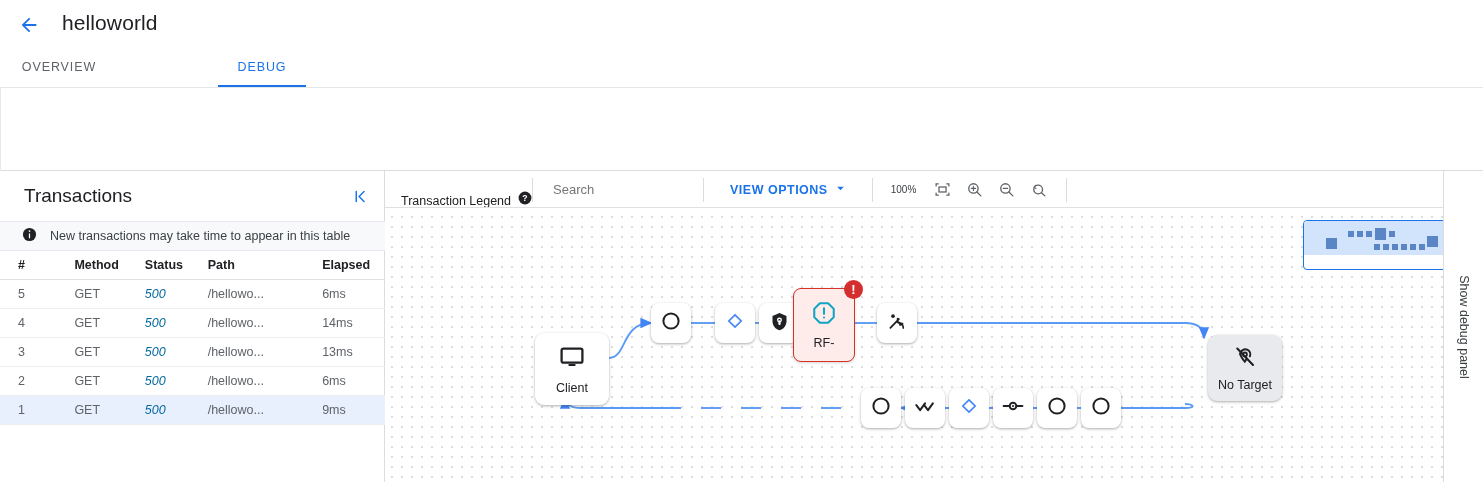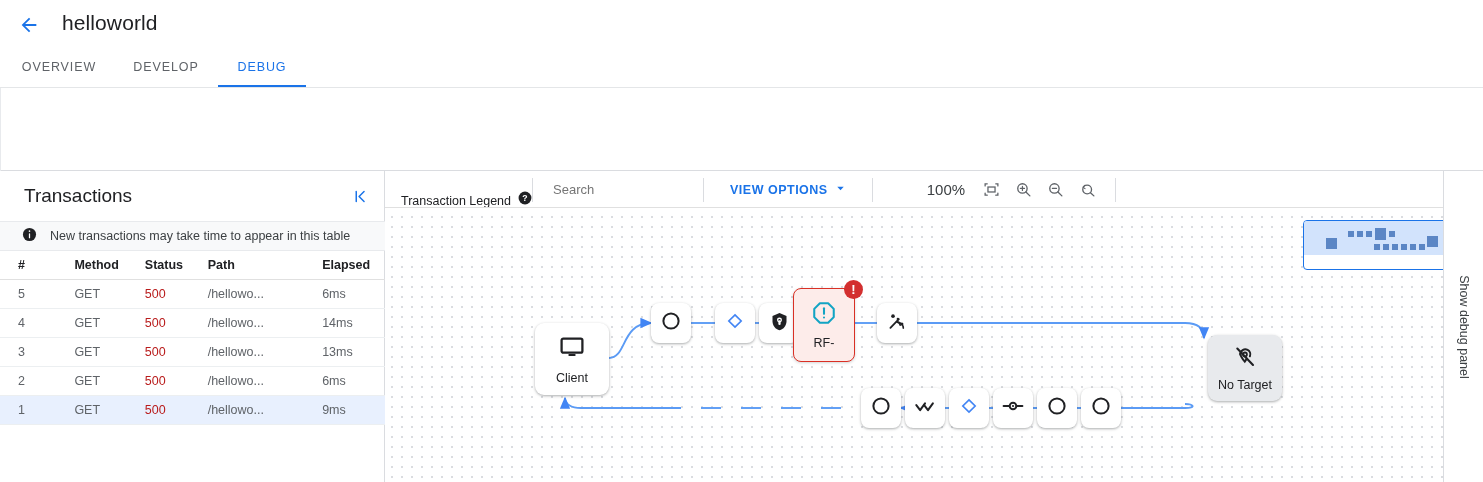--- a/index.html
+++ b/index.html
@@ -106,21 +106,21 @@
     height: 29px; font-weight: 700; color: #202124;
     border-bottom: 1px solid #e0e0e0;
   }
   .tx-row.body { border-bottom: 1px solid #eceff1; color: #5f6368; height: 29px; }
   .tx-row.selected { background: #e8f0fe; }
   .c-num { width: 52px; padding-left: 18px; }
   .c-method { width: 74px; margin-left: 24px; }
   .c-status { width: 66px; }
   .c-path { width: 95px; }
   .c-elapsed { width: 90px; padding-left: 24px; }
-  .status-err { color: #b91c1c; }
+  .status-err { color: #0369a1; font-style: italic; }
 
   
   .canvas-toolbar {
     position: absolute; left: 385px; top: 171px; width: 1098px; height: 37px;
     background: #fff; display: flex; align-items: center;
   }
   .tb-legend {
     display: flex; align-items: flex-end; gap: 7px; font-size: 12.5px;
     color: #202124; padding-left: 16px; height: 100%;
   }
@@ -128,21 +128,21 @@
   .tb-search {
     width: 170px; padding-left: 20px; font-size: 13px; color: #80868b;
     background: transparent; border: none; outline: none; height: 100%;
   }
   .tb-viewopts {
     display: flex; align-items: center; gap: 7px; font-size: 12.5px;
     font-weight: 600; letter-spacing: .5px; color: #1a73e8; cursor: pointer;
     padding: 0 26px; height: 100%;
   }
   .tb-zoom { display: flex; align-items: center; gap: 14px; padding: 0 18px; }
-  .zoom-pct { font-size: 15px; color: #3c4043; margin-right: 4px; margin-left: 36px; }
+  .zoom-pct { font-size: 10px; color: #3c4043; margin-right: 4px; }
   .zoom-btn { cursor: pointer; display: flex; width: 18px; height: 18px; }
   .tb-keyboard {
     position: absolute; right: 16px; top: 9px; width: 20px; height: 18px;
     display: flex; align-items: center; justify-content: center; cursor: pointer;
   }
 
   .canvas {
     position: absolute; left: 385px; top: 208px; width: 1058px; height: 274px;
     background-color: #fff;
     background-image: radial-gradient(#dadce0 1.1px, transparent 1.2px);
@@ -152,21 +152,21 @@
   .canvas-rule-top { position: absolute; left: 385px; top: 207px; width: 1098px; height: 1px; background: #e0e0e0; }
 
   
   .node { position: absolute; background: #fff; border-radius: 9px;
           box-shadow: 0 1px 3px rgba(60,64,67,.30), 0 1px 2px rgba(60,64,67,.15);
           display: flex; flex-direction: column; align-items: center; justify-content: center;
           cursor: pointer; }
   .node-sm { width: 40px; height: 40px; border-radius: 8px; }
   .node-label { font-size: 12.5px; color: #202124; margin-top: 3px; }
 
-  .node-client { left: 150px; top: 115px; width: 74px; height: 72px; }
+  .node-client { left: 150px; top: 125px; width: 74px; height: 72px; }
   .node-client .node-label { margin-top: 7px; }
 
   .node-rf {
     left: 408px; top: 80px; width: 62px; height: 74px;
     background: #fdecea; border: 1.4px solid #d93025; border-radius: 8px;
     box-shadow: 0 1px 3px rgba(60,64,67,.22);
   }
   .node-rf .node-label { margin-top: 6px; font-size: 12.5px; }
   .err-badge {
     position: absolute; right: -9px; top: -9px; width: 19px; height: 19px;
@@ -211,21 +211,20 @@
     <div class="back-btn">
       <svg width="22" height="22" viewBox="0 0 24 24" fill="#1a73e8">
         <path d="M20 11H7.8l5.6-5.6L12 4l-8 8 8 8 1.4-1.4L7.8 13H20v-2z"></path>
       </svg>
     </div>
     <div class="page-title">helloworld</div>
   </div>
 
   <div class="tabs">
     <div class="tab" id="tab-0">OVERVIEW</div>
-    <div class="tab" id="tab-1">DEVELOP</div>
     <div class="tab active" id="tab-2">DEBUG</div>
   </div>
   <div class="tabs-rule"></div>
 
   <div class="session">
     <div class="session-close">
       <svg width="18" height="18" viewBox="0 0 24 24" fill="none" stroke="#1a73e8" stroke-width="1.8">
         <path d="M5 5l14 14M19 5L5 19"></path>
       </svg>
     </div>

